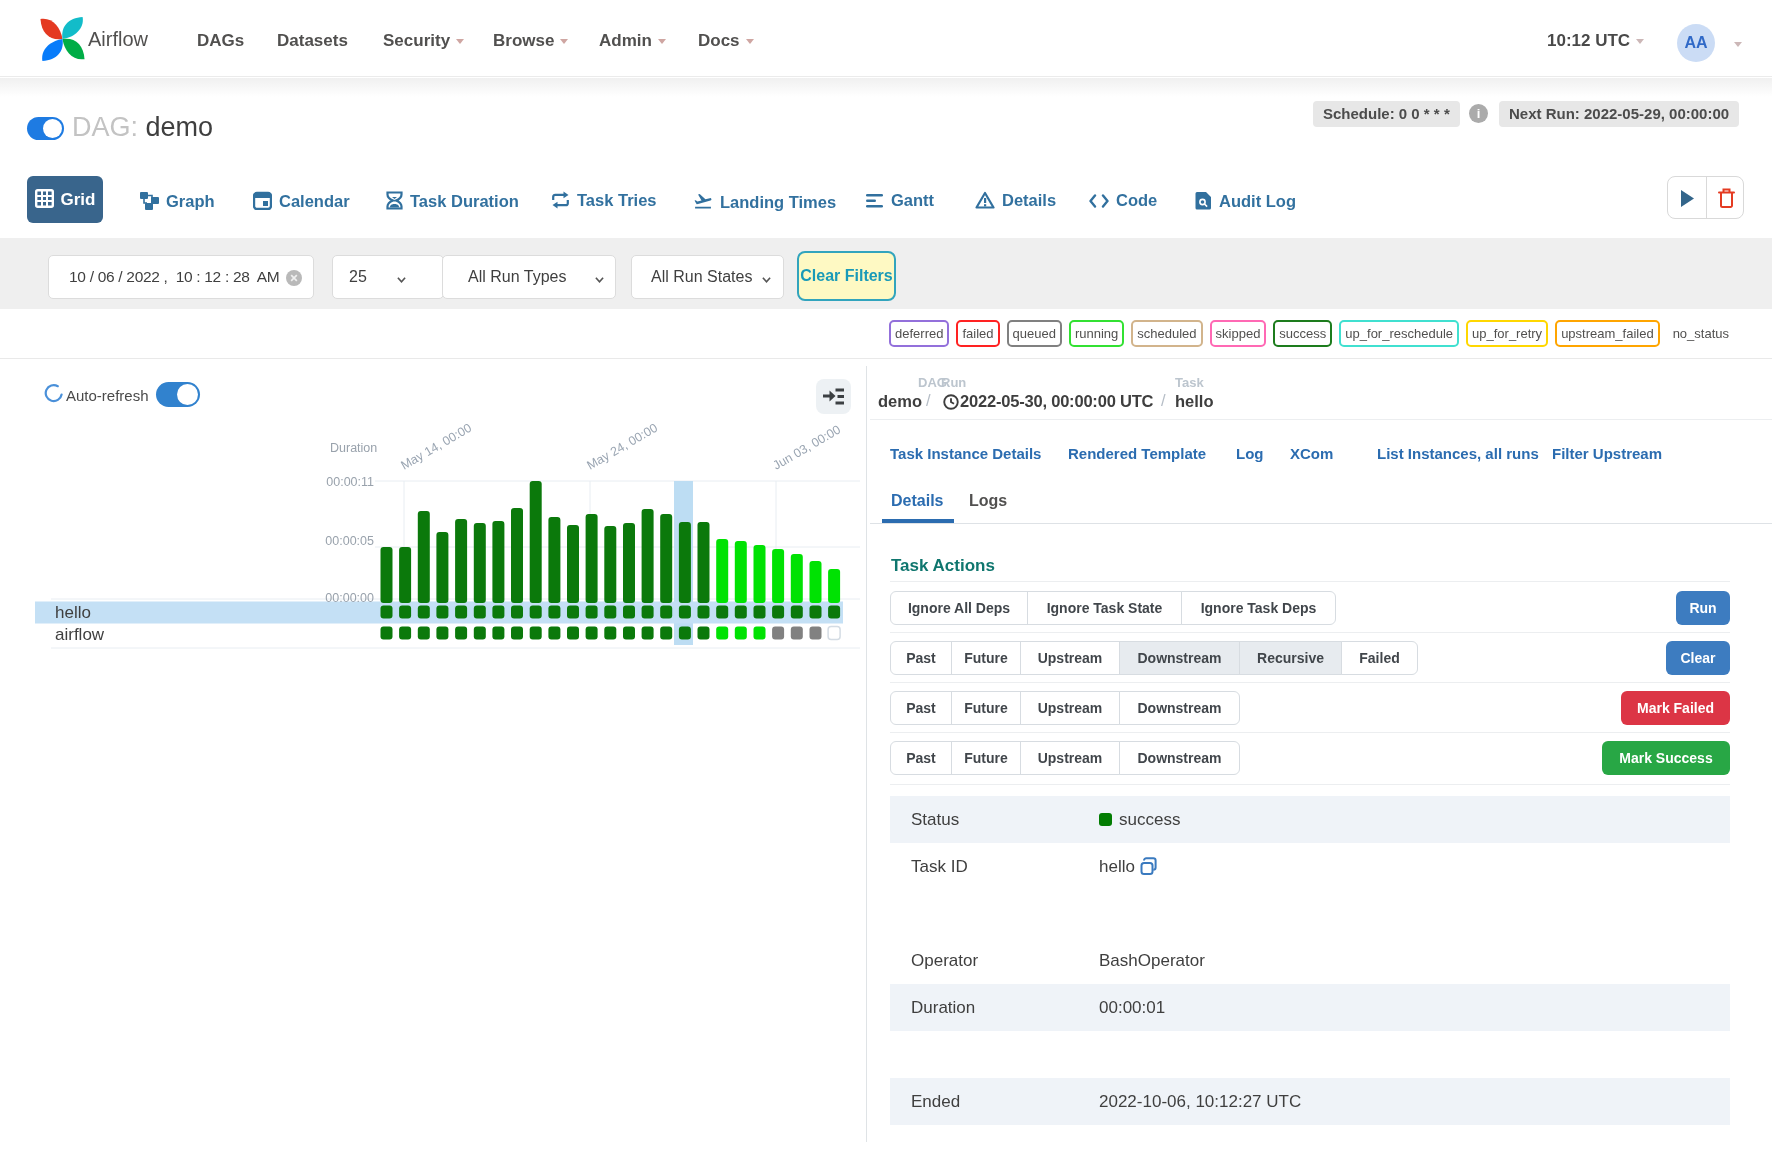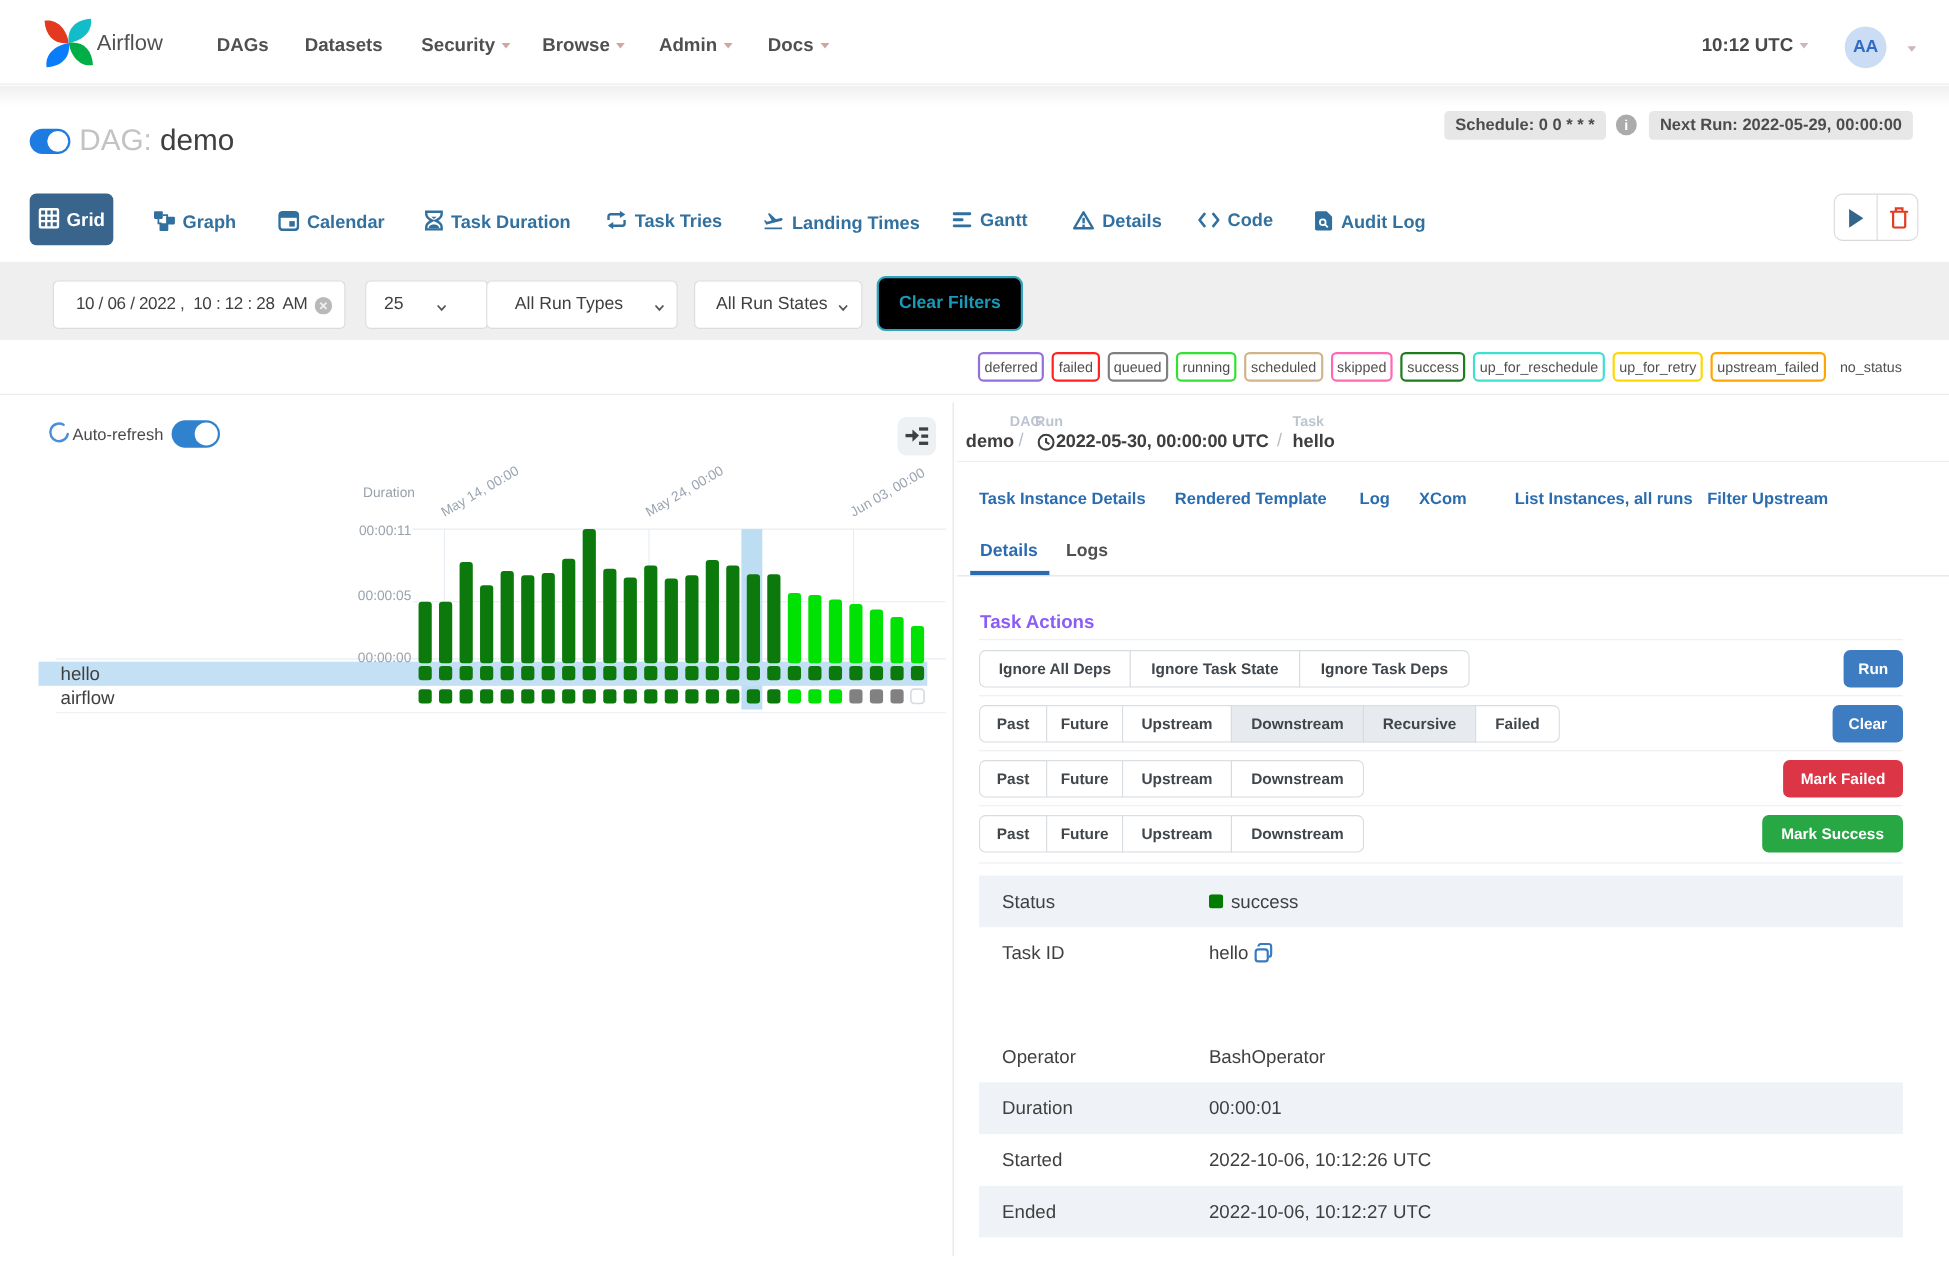--- a/index.html
+++ b/index.html
@@ -168,21 +168,21 @@
         <path d="M1 3 L5 7.5 L9 3" stroke="#555" stroke-width="1.8" fill="none"></path>
       </svg></div>
   <div class="fctl" style="left:442px; width:174px; padding-left:25px;">All Run Types
     <svg class="selcaret" style="left:152px;" viewBox="0 0 10 10">
         <path d="M1 3 L5 7.5 L9 3" stroke="#555" stroke-width="1.8" fill="none"></path>
       </svg></div>
   <div class="fctl" style="left:631px; width:153px; padding-left:19px;">All Run States
     <svg class="selcaret" style="left:130px;" viewBox="0 0 10 10">
         <path d="M1 3 L5 7.5 L9 3" stroke="#555" stroke-width="1.8" fill="none"></path>
       </svg></div>
-  <div class="abs" style="left:797px; top:251px; width:133px; height:50px; background:#000000; border:2px solid #32a4bd; border-radius:8px; text-align:center; line-height:46px; font-size:16px; font-weight:bold; color:#199ab8;">Clear Filters</div>
+  <div class="abs" style="left:797px; top:251px; width:99px; height:50px; background:#fef9c3; border:2px solid #32a4bd; border-radius:8px; text-align:center; line-height:46px; font-size:16px; font-weight:bold; color:#199ab8;">Clear Filters</div>
 
   <div id="legend">
     <div class="lg" style="border-color:#9370db;">deferred</div>
     <div class="lg" style="border-color:#ff2222;">failed</div>
     <div class="lg" style="border-color:#808080;">queued</div>
     <div class="lg" style="border-color:#32e132;">running</div>
     <div class="lg" style="border-color:#d2b48c;">scheduled</div>
     <div class="lg" style="border-color:#ff69b4;">skipped</div>
     <div class="lg" style="border-color:#1d7c1d;">success</div>
     <div class="lg" style="border-color:#40e0d0;">up_for_reschedule</div>
@@ -342,21 +342,21 @@
   <div class="rp bluelink" style="left:1236px; top:445px;">Log</div>
   <div class="rp bluelink" style="left:1290px; top:445px;">XCom</div>
   <div class="rp bluelink" style="left:1361px; top:445px;margin-left:16px;">List Instances, all runs</div>
   <div class="rp bluelink" style="left:1552px; top:445px;">Filter Upstream</div>
 
   <div class="rp" style="left:891px; top:492px; font-size:16px; font-weight:bold; color:#2b6cb0;">Details</div>
   <div class="rp" style="left:969px; top:492px; font-size:16px; font-weight:bold; color:#51504f;">Logs</div>
   <div class="rp" style="left:882px; top:519px; width:72px; height:4px; background:#2b6cb0;"></div>
   <div class="rp-hr" style="top:523px; left:870px; width:902px; background:#dee2e6;"></div>
 
-  <div class="rp" style="left:891px; top:556px; font-size:17px; font-weight:bold; color:#8b5cf6;">Task Actions</div>
+  <div class="rp" style="left:891px; top:556px; font-size:17px; font-weight:bold; color:#0f766e;">Task Actions</div>
   <div class="rp-hr" style="top:581px;"></div>
 
   <div class="btn33" style="left:890px; top:591px; width:138px; border-radius:6px 0 0 6px; line-height:32px;">Ignore All Deps</div>
   <div class="btn33" style="left:1027px; top:591px; width:155px; line-height:32px;">Ignore Task State</div>
   <div class="btn33" style="left:1181px; top:591px; width:155px; border-radius:0 6px 6px 0; line-height:32px;">Ignore Task Deps</div>
   <div class="btn-color" style="left:1676px; top:591px; width:54px; background:#3d7cc0; line-height:34px;">Run</div>
   <div class="rp-hr" style="top:632px;"></div>
 
   <div class="btn33" style="left:890px; top:641px; width:62px; border-radius:6px 0 0 6px; line-height:32px;">Past</div>
   <div class="btn33" style="left:951px; top:641px; width:70px; line-height:32px;">Future</div>
@@ -395,22 +395,18 @@
         </svg></span>
     </div>
   <div class="trow" style="top:937px;">
       <span class="lbl">Operator</span>
       <span class="val">BashOperator</span>
     </div>
   <div class="trow alt" style="top:984px;">
       <span class="lbl">Duration</span>
       <span class="val">00:00:01</span>
     </div>
-  <div class="trow" style="top:1031px;">
-      <span class="lbl">Started</span>
-      <span class="val">2022-10-06, 10:12:26 UTC</span>
-    </div>
   <div class="trow alt" style="top:1078px;">
       <span class="lbl">Ended</span>
       <span class="val">2022-10-06, 10:12:27 UTC</span>
     </div>
 
 </div>
 
 </body></html>

